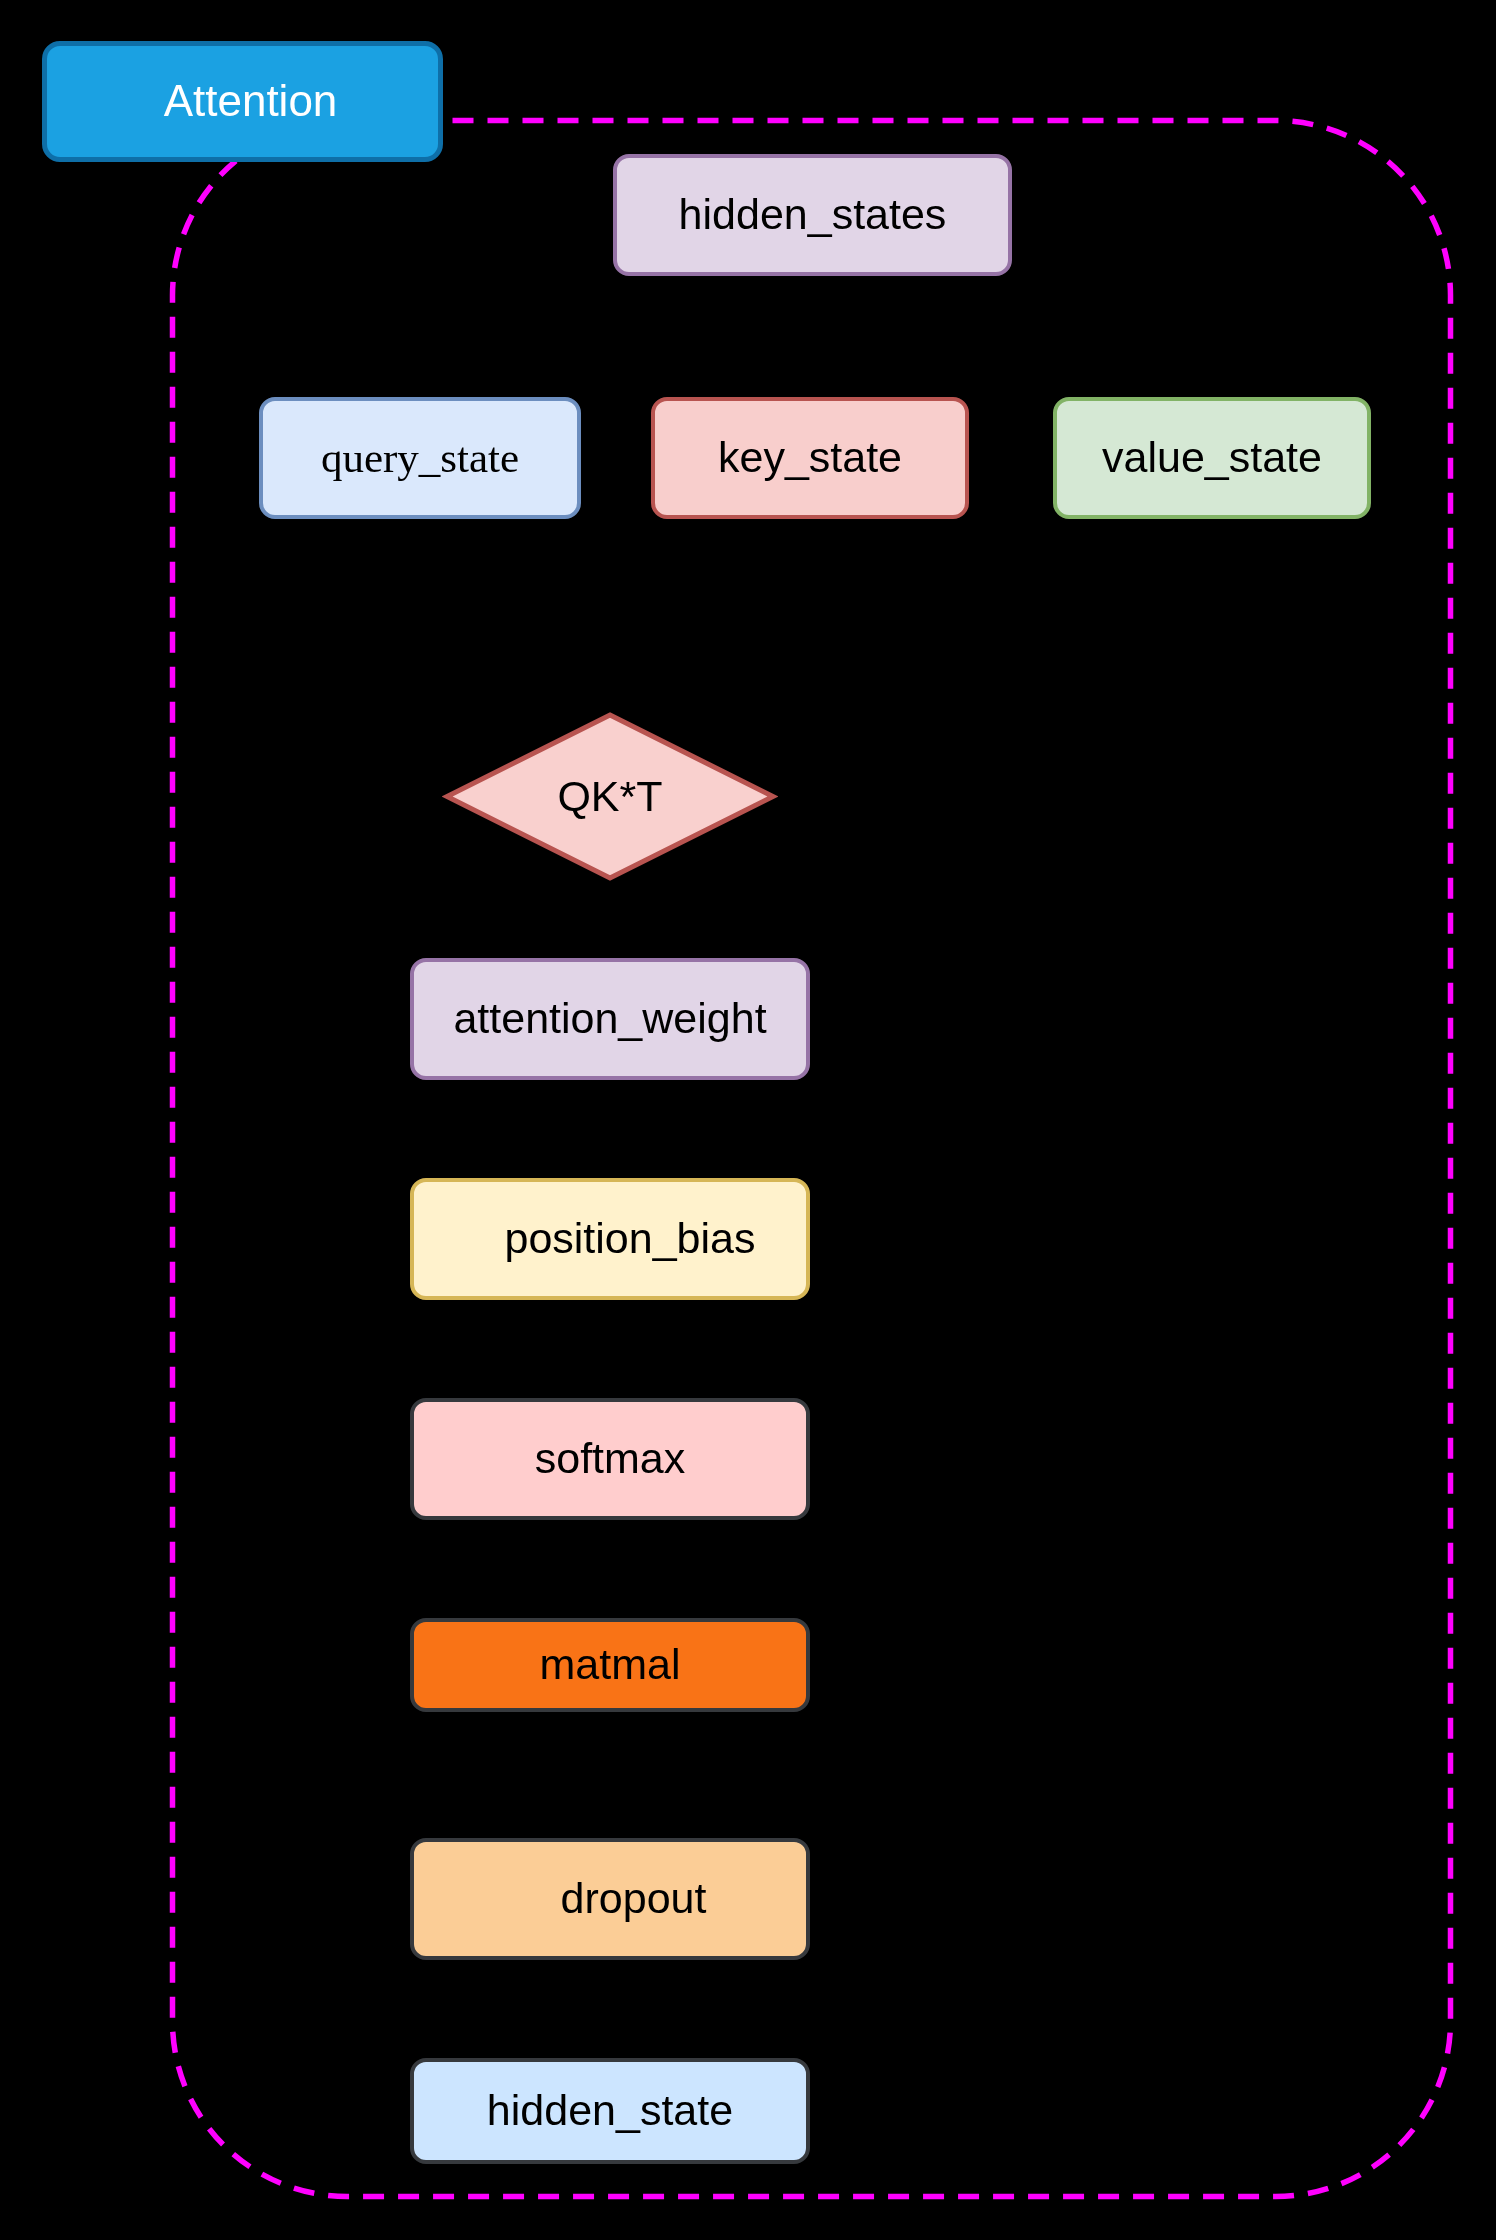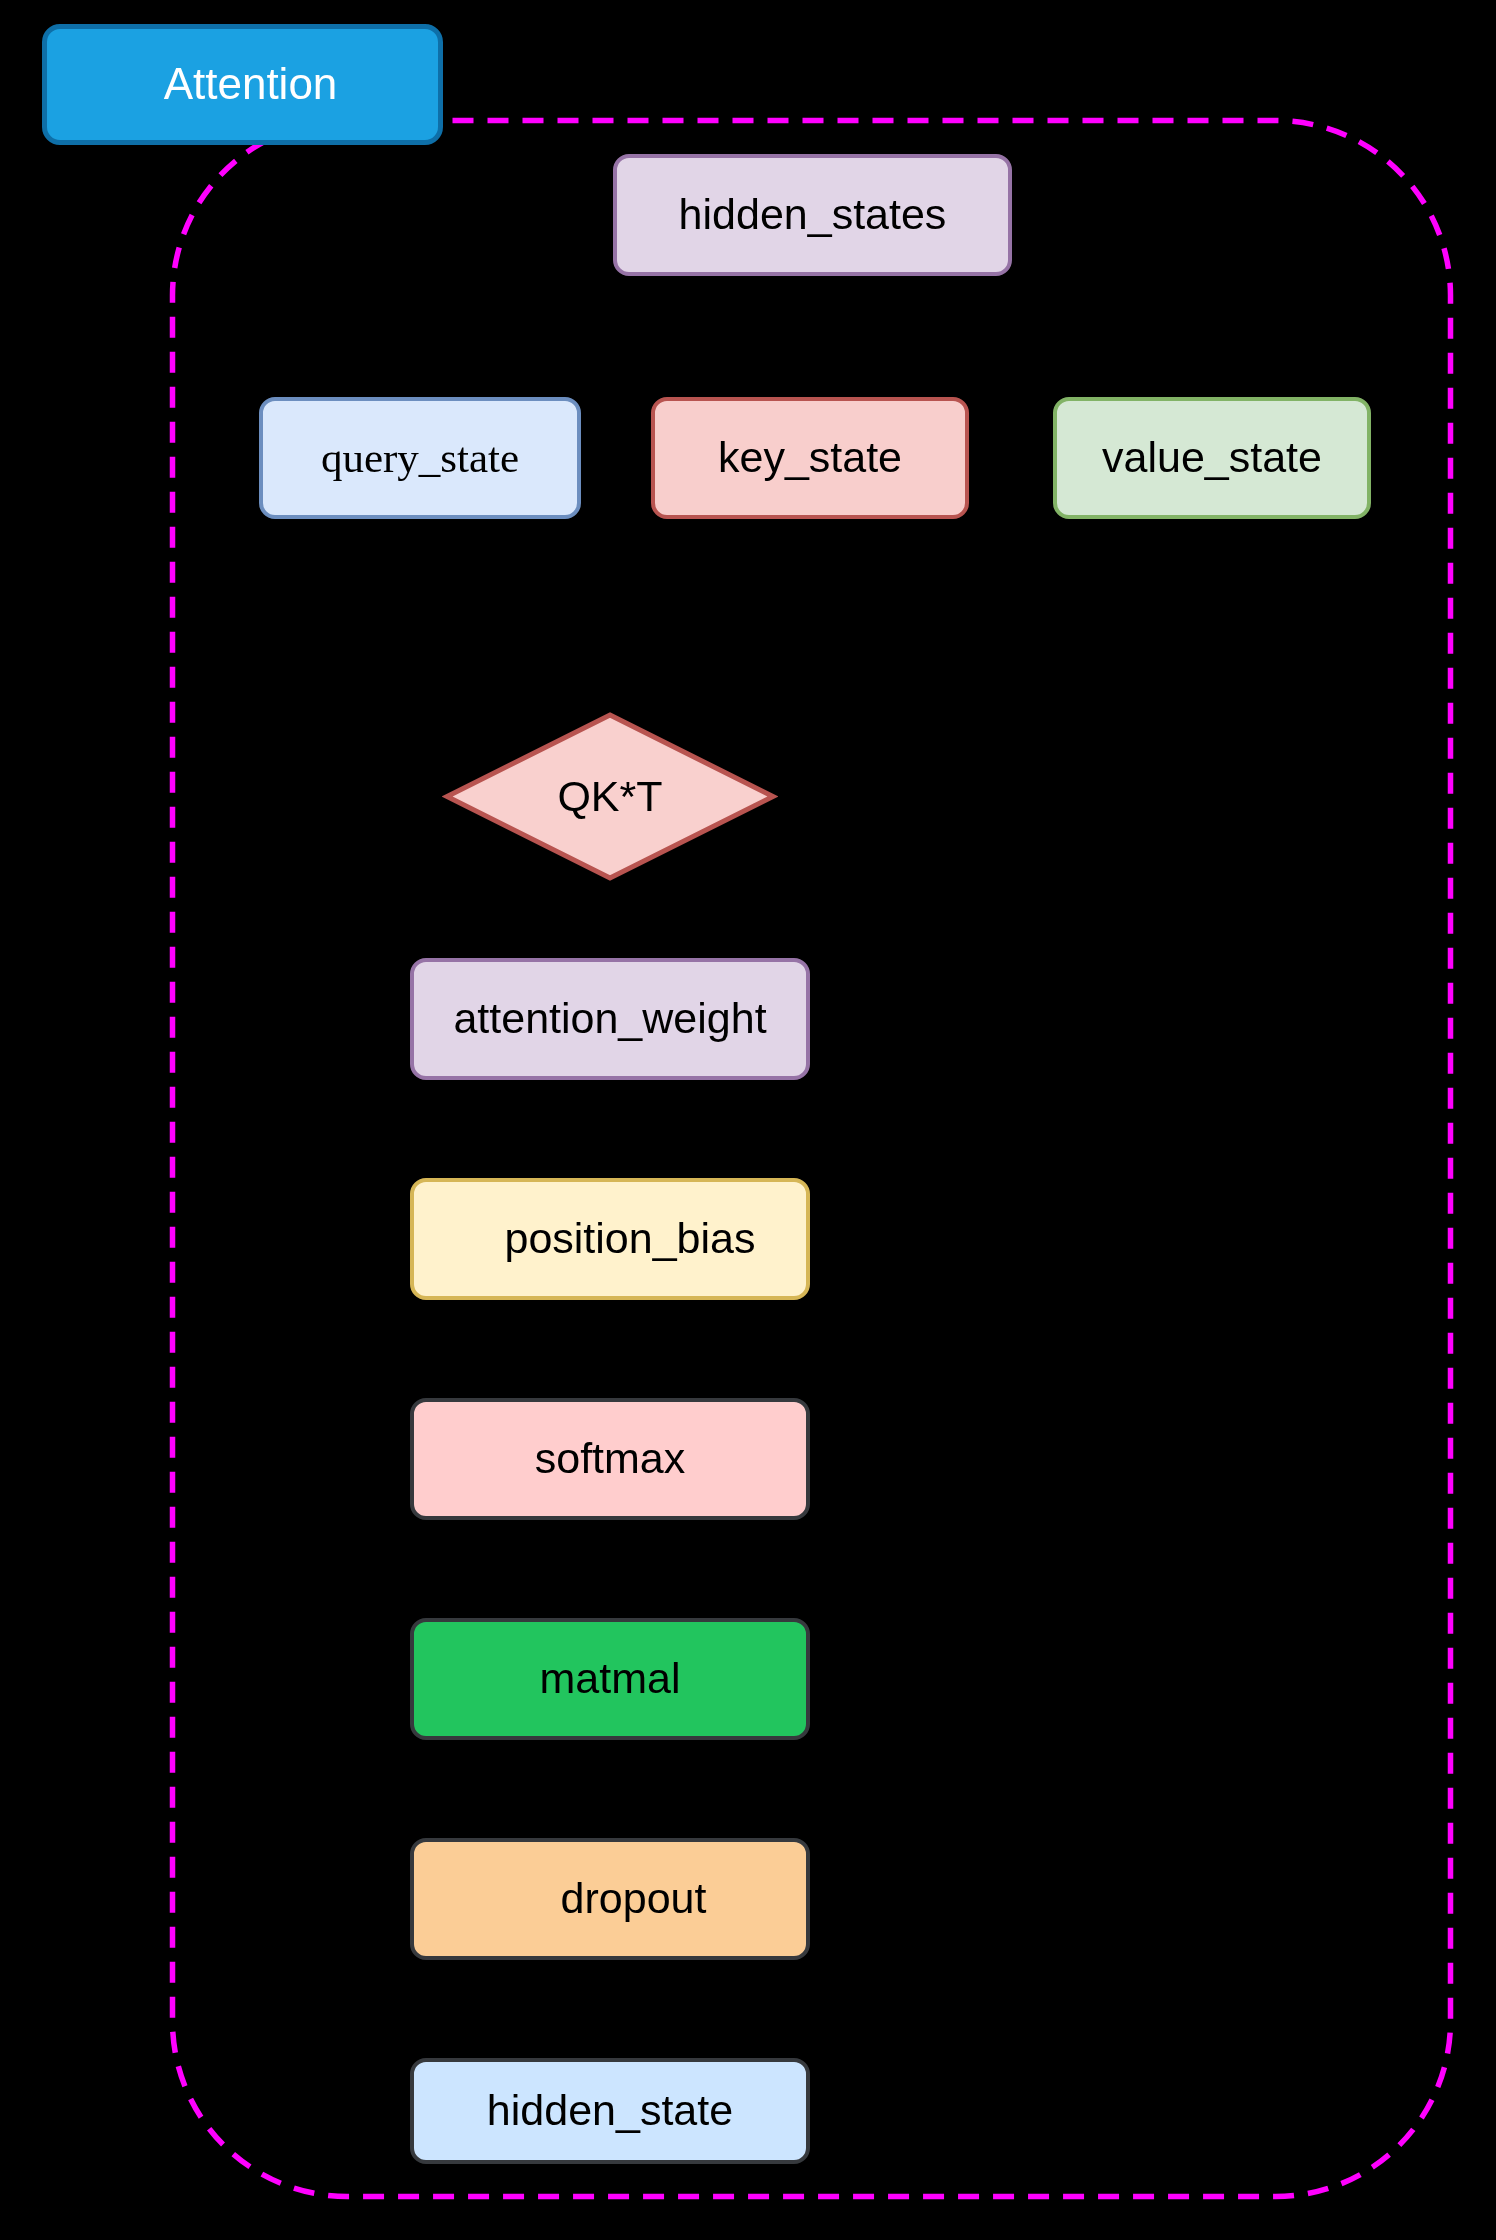--- a/index.html
+++ b/index.html
@@ -69,21 +69,21 @@
 </style>
 </head>
 <body>
 
 <div class="stage" style="background-color: rgb(0, 0, 0);">
 
   <svg class="border-layer" width="1496" height="2240" viewBox="0 0 1496 2240" xmlns="http://www.w3.org/2000/svg">
     <rect id="container-rect" x="172.5" y="120.5" width="1278" height="2076" rx="175" ry="175" fill="none" stroke="#ff00ff" stroke-width="5.5" stroke-dasharray="21 14"></rect>
   </svg>
 
-  <div class="node title-node" style="left: 42px; top: 24px; width: 401px; height: 121px; background-color: rgb(27, 161, 226); border-color: rgb(14, 111, 168); color: rgb(255, 255, 255); padding-left: 16px;">
+  <div class="node title-node" style="left: 42px; top: 41px; width: 401px; height: 121px; background-color: rgb(27, 161, 226); border-color: rgb(14, 111, 168); color: rgb(255, 255, 255); padding-left: 16px;">
     <span>Attention</span>
   </div>
 
   <div class="node" style="left: 613px; top: 154px; width: 399px; height: 122px; background-color: rgb(225, 213, 231); border-color: rgb(150, 115, 166);">
     <span>hidden_states</span>
   </div>
 
   <div class="node" style="left: 259px; top: 397px; width: 322px; height: 122px; background-color: rgb(218, 232, 252); border-color: rgb(108, 142, 191); font-family: Liberation Serif, serif;">
     <span>query_state</span>
   </div>
@@ -103,21 +103,21 @@
 
   <div class="node" style="left: 410px; top: 958px; width: 400px; height: 122px; background-color: rgb(225, 213, 231); border-color: rgb(150, 115, 166);">
     <span>attention_weight</span>
   </div>
   <div class="node" style="left: 410px; top: 1178px; width: 400px; height: 122px; background-color: rgb(255, 242, 204); border-color: rgb(214, 182, 86); padding-left: 40px;">
     <span>position_bias</span>
   </div>
   <div class="node" style="left: 410px; top: 1398px; width: 400px; height: 122px; background-color: rgb(255, 205, 205); border-color: rgb(54, 57, 61);">
     <span>softmax</span>
   </div>
-  <div class="node" style="left: 410px; top: 1618px; width: 400px; height: 122px; background-color: #22c55e; border-color: rgb(54, 57, 61);">
+  <div class="node" style="left: 410px; top: 1618px; width: 400px; height: 94px; background-color: #f97316; border-color: rgb(54, 57, 61);">
     <span>matmal</span>
   </div>
   <div class="node" style="left: 410px; top: 1838px; width: 400px; height: 122px; background-color: rgb(251, 205, 150); border-color: rgb(54, 57, 61); padding-left: 47px;">
     <span>dropout</span>
   </div>
   <div class="node" style="left: 410px; top: 2058px; width: 400px; height: 106px; background-color: rgb(204, 229, 255); border-color: rgb(54, 57, 61);">
     <span>hidden_state</span>
   </div>
 
 </div>

